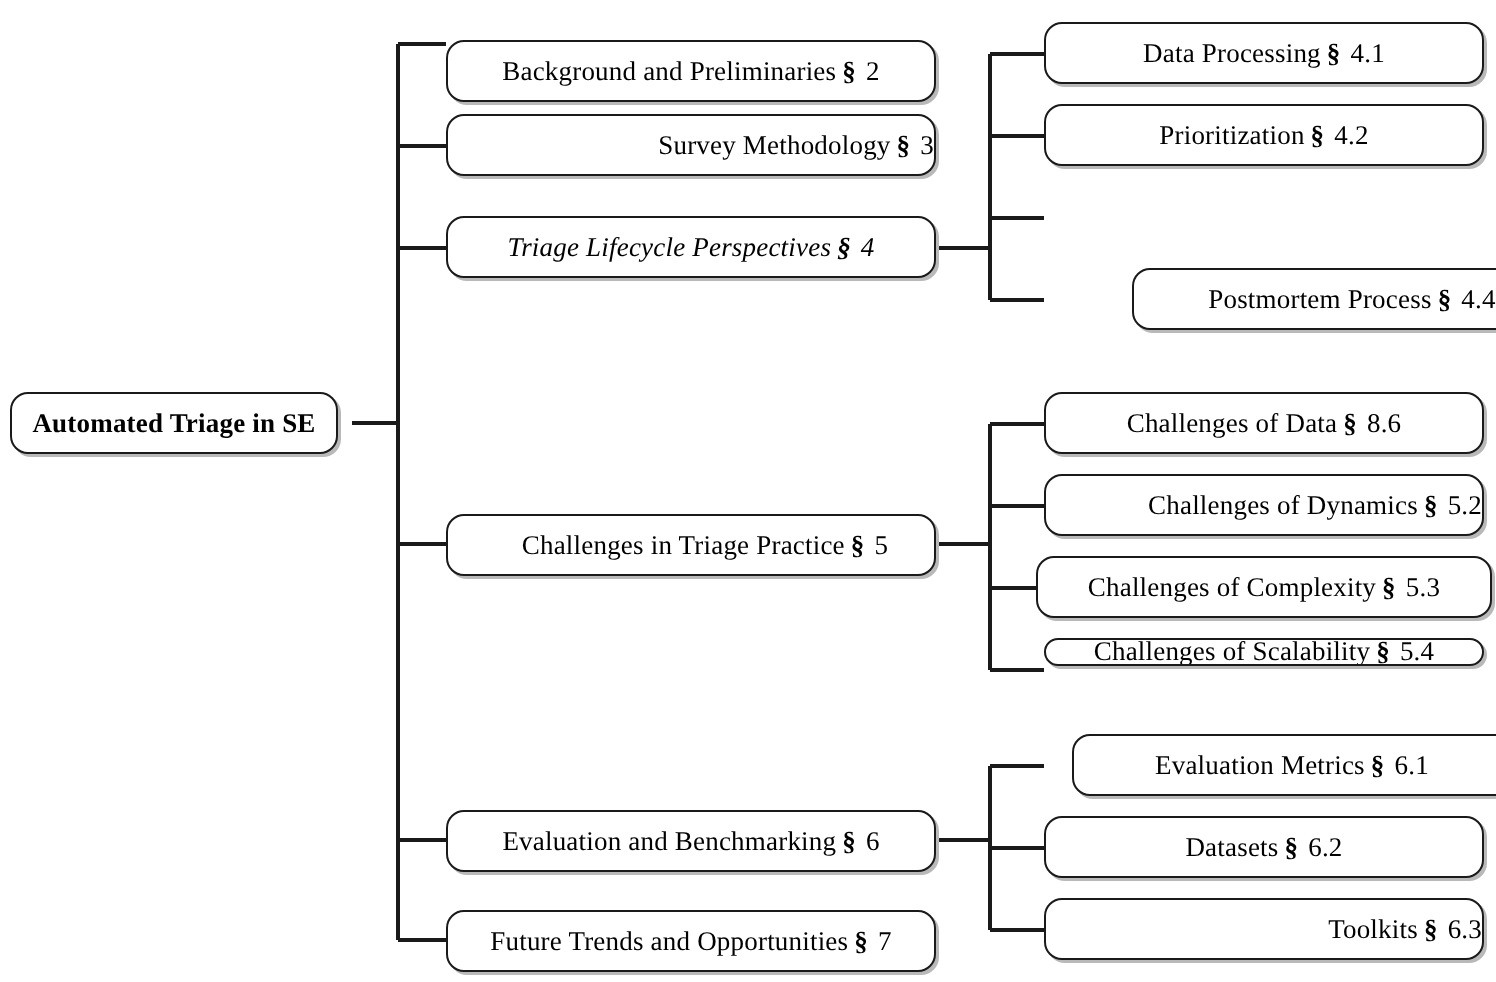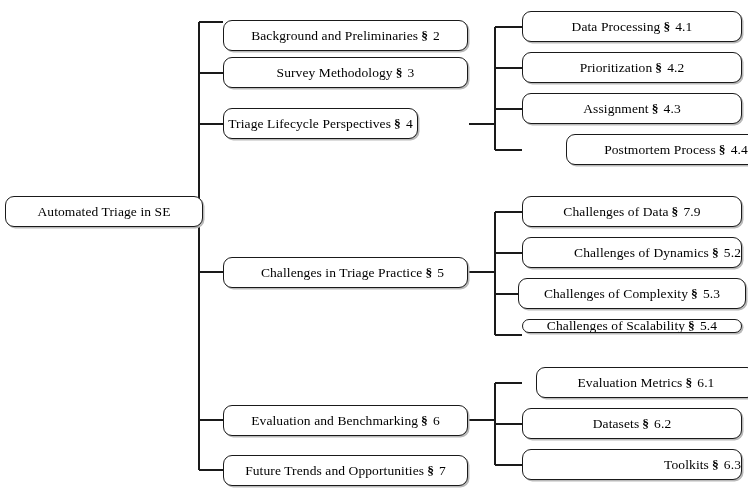--- a/index.html
+++ b/index.html
@@ -86,39 +86,39 @@
       <line x1="495" y1="335" x2="522" y2="335"></line>
 
       <line x1="469" y1="420" x2="495" y2="420"></line>
       <line x1="495" y1="383" x2="495" y2="465"></line>
       <line x1="495" y1="383" x2="522" y2="383"></line>
       <line x1="495" y1="424" x2="522" y2="424"></line>
       <line x1="495" y1="465" x2="522" y2="465"></line>
     </g>
   </svg>
 
-  <div class="node" style="left:5px; top:196px; width:198px; height:31px;">
+  <div class="node" style="left:5px; top:196px; width:164px; height:31px;font-weight:bold;">
     <span class="label">
       <span>Automated Triage in SE</span>
     </span>
   </div>
 
   <div class="node" style="left:223px; top:6px; width:245px; height:31px;margin-top:14px;">
     <span class="label">
       <span>Background and Preliminaries</span><span class="sect">§</span><span class="num">2</span>
     </span>
   </div>
 
-  <div class="node" style="left:223px; top:57px; width:245px; height:31px;">
+  <div class="node" style="left:223px; top:57px; width:245px; height:31px;justify-content:flex-end;">
     <span class="label">
       <span>Survey Methodology</span><span class="sect">§</span><span class="num">3</span>
     </span>
   </div>
 
-  <div class="node" style="left:223px; top:108px; width:195px; height:31px;">
+  <div class="node" style="left:223px; top:108px; width:245px; height:31px;font-style:italic;">
     <span class="label">
       <span>Triage Lifecycle Perspectives</span><span class="sect">§</span><span class="num">4</span>
     </span>
   </div>
 
   <div class="node" style="left:223px; top:257px; width:245px; height:31px;padding-left:14px;">
     <span class="label">
       <span>Challenges in Triage Practice</span><span class="sect">§</span><span class="num">5</span>
     </span>
   </div>
@@ -140,35 +140,30 @@
       <span>Data Processing</span><span class="sect">§</span><span class="num">4.1</span>
     </span>
   </div>
 
   <div class="node" style="left:522px; top:52px; width:220px; height:31px;">
     <span class="label">
       <span>Prioritization</span><span class="sect">§</span><span class="num">4.2</span>
     </span>
   </div>
 
-  <div class="node" style="left:522px; top:93px; width:220px; height:31px;">
-    <span class="label">
-      <span>Assignment</span><span class="sect">§</span><span class="num">4.3</span>
-    </span>
-  </div>
 
   <div class="node" style="left:522px; top:134px; width:220px; height:31px;margin-left:44px;">
     <span class="label">
       <span>Postmortem Process</span><span class="sect">§</span><span class="num">4.4</span>
     </span>
   </div>
 
   <div class="node" style="left:522px; top:196px; width:220px; height:31px;">
     <span class="label">
-      <span>Challenges of Data</span><span class="sect">§</span><span class="num">7.9</span>
+      <span>Challenges of Data</span><span class="sect">§</span><span class="num">8.6</span>
     </span>
   </div>
 
   <div class="node" style="left:522px; top:237px; width:220px; height:31px;justify-content:flex-end;">
     <span class="label">
       <span>Challenges of Dynamics</span><span class="sect">§</span><span class="num">5.2</span>
     </span>
   </div>
 
   <div class="node" style="left:518px; top:278px; width:228px; height:31px;">

